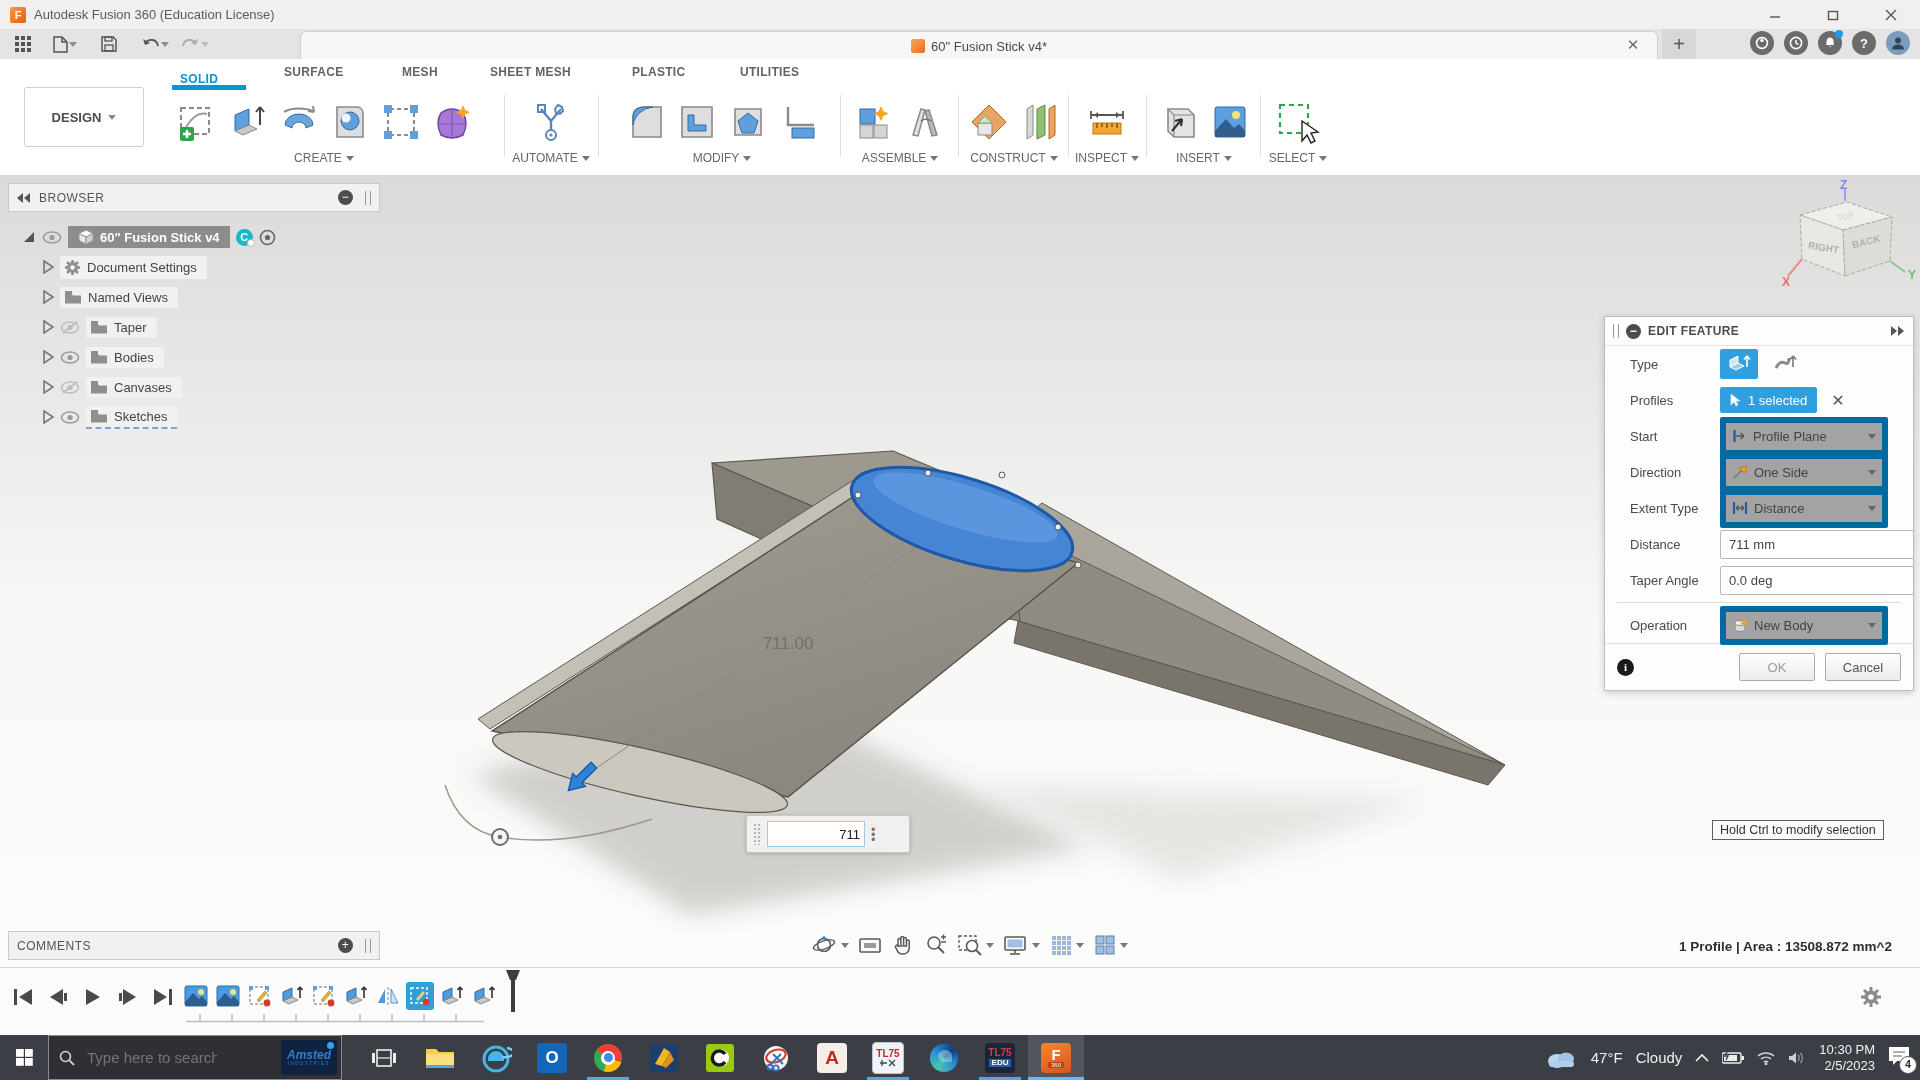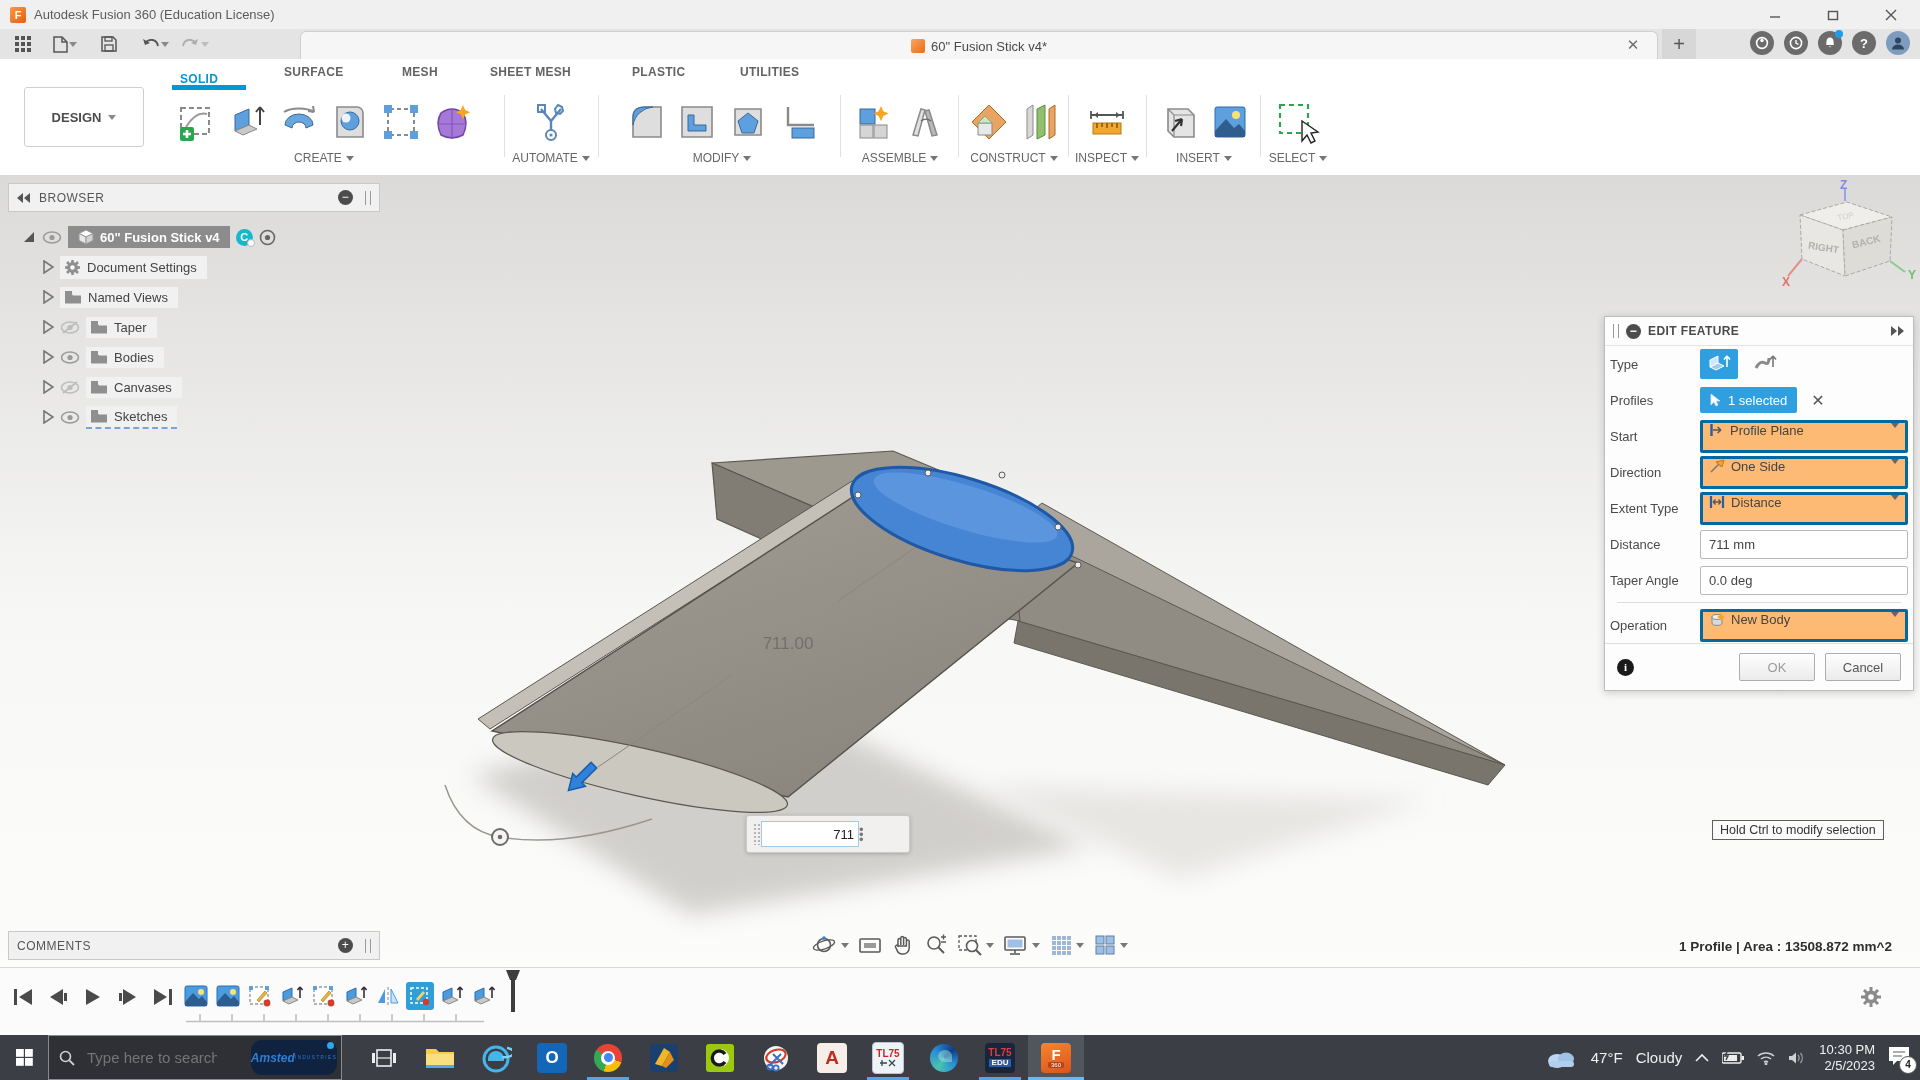--- a/index.html
+++ b/index.html
@@ -63,41 +63,41 @@
   .chip.dark{background:#8c8c8c;color:#fff;font-weight:bold;padding:3px 10px;}
   .cbadge{width:17px;height:17px;border-radius:50%;background:#17b8cb;color:#fff;font-size:11px;font-weight:bold;
     display:flex;align-items:center;justify-content:center;position:relative;}
   .cbadge:after{content:"";position:absolute;right:-2px;bottom:-1px;width:6px;height:6px;border-radius:50%;background:#fff;border:1px solid #bbb;}
   .sketch-underline{border-bottom:2px dashed #7aa4d8;}
   
   .dialog{position:absolute;left:1604px;top:141px;width:308px;background:#fdfdfd;border:1px solid #bdbdbd;
     box-shadow:0 2px 8px rgba(0,0,0,.18);font-size:13px;color:#4a4a4a;}
   .dlg-header{height:28px;display:flex;align-items:center;gap:7px;padding:0 8px;border-bottom:1px solid #e4e4e4;
     font-size:12px;font-weight:bold;color:#4a4a4a;letter-spacing:.4px;}
-  .dlg-row{display:flex;align-items:center;height:36px;padding:0 5px;}
+  .dlg-row{display:flex;align-items:center;height:36px;padding:0 25px;}
   .dlg-label{width:90px;flex:0 0 auto;}
-  .combo{flex:1;height:27px;border:3px solid #0369a1;border-radius:2px;background:#fdba74;display:flex;
-    padding:0 6px;gap:6px;}
+  .combo{flex:1;height:27px;border:6px solid #0369a1;border-radius:2px;background:#a3a3a3;display:flex;
+    align-items:center;padding:0 6px;gap:6px;}
   .combo .cval{flex:1;font-size:13px;color:#444;}
   .combo .caret{width:0;height:0;border-left:4px solid transparent;border-right:4px solid transparent;border-top:5px solid #666;}
   .txtbox{flex:1;height:27px;border:1px solid #b9b9b9;border-radius:2px;background:#fff;font-size:13px;color:#444;
     padding:0 8px;font-family:"Liberation Sans",sans-serif;}
   .typebtn{width:38px;height:30px;border-radius:2px;display:flex;align-items:center;justify-content:center;}
   .typebtn.sel{background:#2f9fe0;}
   .profchip{height:26px;background:#2f9fe0;border-radius:2px;color:#fff;display:flex;align-items:center;
     gap:6px;padding:0 10px;font-size:13px;}
   .dlg-divider{height:1px;background:#ddd;margin:4px 12px;}
   .dlg-footer{display:flex;align-items:center;border-top:1px solid #ddd;padding:9px 12px;gap:10px;}
   .btn{width:74px;height:26px;border:1px solid #adadad;border-radius:2px;
     background:linear-gradient(#fefefe,#ebebeb);font-size:13px;display:flex;align-items:center;justify-content:center;}
   .info-i{width:17px;height:17px;border-radius:50%;background:#1a1a1a;color:#fff;font-size:11px;font-weight:bold;
     font-family:"Liberation Serif",serif;display:flex;align-items:center;justify-content:center;}
   
   .dim-input{position:absolute;left:746px;top:640px;width:150px;height:36px;background:#f1f0ef;border:1px solid #c9c9c9;
-    border-radius:3px;box-shadow:0 1px 4px rgba(0,0,0,.2);display:flex;align-items:center;padding:0 6px;}
+    border-radius:3px;box-shadow:0 1px 4px rgba(0,0,0,.2);display:flex;align-items:center;padding:0 6px;gap:6px;}
   .dim-grip{width:8px;height:22px;background-image:radial-gradient(#b5b5b5 1px,transparent 1.2px);background-size:4px 4px;}
   .dim-field{width:88px;height:24px;background:#fff;border:1px solid #9ec9e8;font-size:13px;text-align:right;
     padding:0 4px;color:#222;font-family:"Liberation Sans",sans-serif;}
   .dim-dots{color:#777;font-size:13px;letter-spacing:1px;line-height:5px;text-align:center;}
   .sel-tooltip{position:absolute;left:1712px;top:645px;background:#fbfbfb;border:1px solid #5f5f5f;
     font-size:12.5px;color:#333;padding:2px 7px;}
   .status-text{position:absolute;right:28px;top:764px;font-size:13.5px;font-weight:bold;color:#2e2e2e;}
   .comments{position:absolute;left:8px;top:756px;width:372px;}
   .navbar{position:absolute;left:812px;top:758px;display:flex;align-items:center;gap:9px;}
   .nav-item{display:flex;align-items:center;gap:3px;}
@@ -110,22 +110,22 @@
   .tl-slot.sel{background:#2f9fd8;}
   .tl-track{position:absolute;left:184px;top:44px;}
   .tl-gear{position:absolute;right:38px;top:18px;}
   
   .taskbar{position:absolute;left:0;top:1035px;width:1920px;height:45px;background:#3b3e45;display:flex;align-items:stretch;}
   .start{width:48px;display:flex;align-items:center;justify-content:center;}
   .searchbox{width:272px;background:#2e3036;border:1px solid #888c92;display:flex;align-items:center;
     padding:0 10px;gap:10px;position:relative;}
   .searchbox input{background:transparent;border:none;outline:none;color:#d0d1d3;font-size:15px;width:130px;
     font-family:"Liberation Sans",sans-serif;}
-  .amsted{position:absolute;right:4px;top:4px;width:86px;height:35px;background:#0f2340;border-radius:11px;
-    display:flex;flex-direction:row;align-items:center;justify-content:center;line-height:1;}
+  .amsted{position:absolute;right:4px;top:4px;width:56px;height:35px;background:#0f2340;border-radius:2px;
+    display:flex;flex-direction:column;align-items:center;justify-content:center;line-height:1;}
   .amsted .a1{color:#2e7dd1;font-size:12px;font-weight:bold;font-style:italic;}
   .amsted .a2{color:#2e7dd1;font-size:4.5px;letter-spacing:1.5px;margin-top:1px;}
   .amsted .dot{position:absolute;top:2px;right:3px;width:7px;height:7px;border-radius:50%;background:#2fa7ee;}
   .tb-apps{display:flex;align-items:stretch;margin-left:14px;}
   .tb-slot{width:56px;display:flex;align-items:center;justify-content:center;position:relative;}
   .tb-slot.active-app{background:#50555e;}
   .run-line{position:absolute;bottom:0;left:7px;right:7px;height:3px;background:#58a6e0;}
   .tb-slot.active-app .run-line{left:0;right:0;background:#6cb8f0;}
   .tile{width:30px;height:30px;border-radius:4px;display:flex;flex-direction:column;align-items:center;justify-content:center;line-height:1;}
   .tray{margin-left:auto;display:flex;align-items:center;gap:13px;padding-right:10px;color:#eee;}

